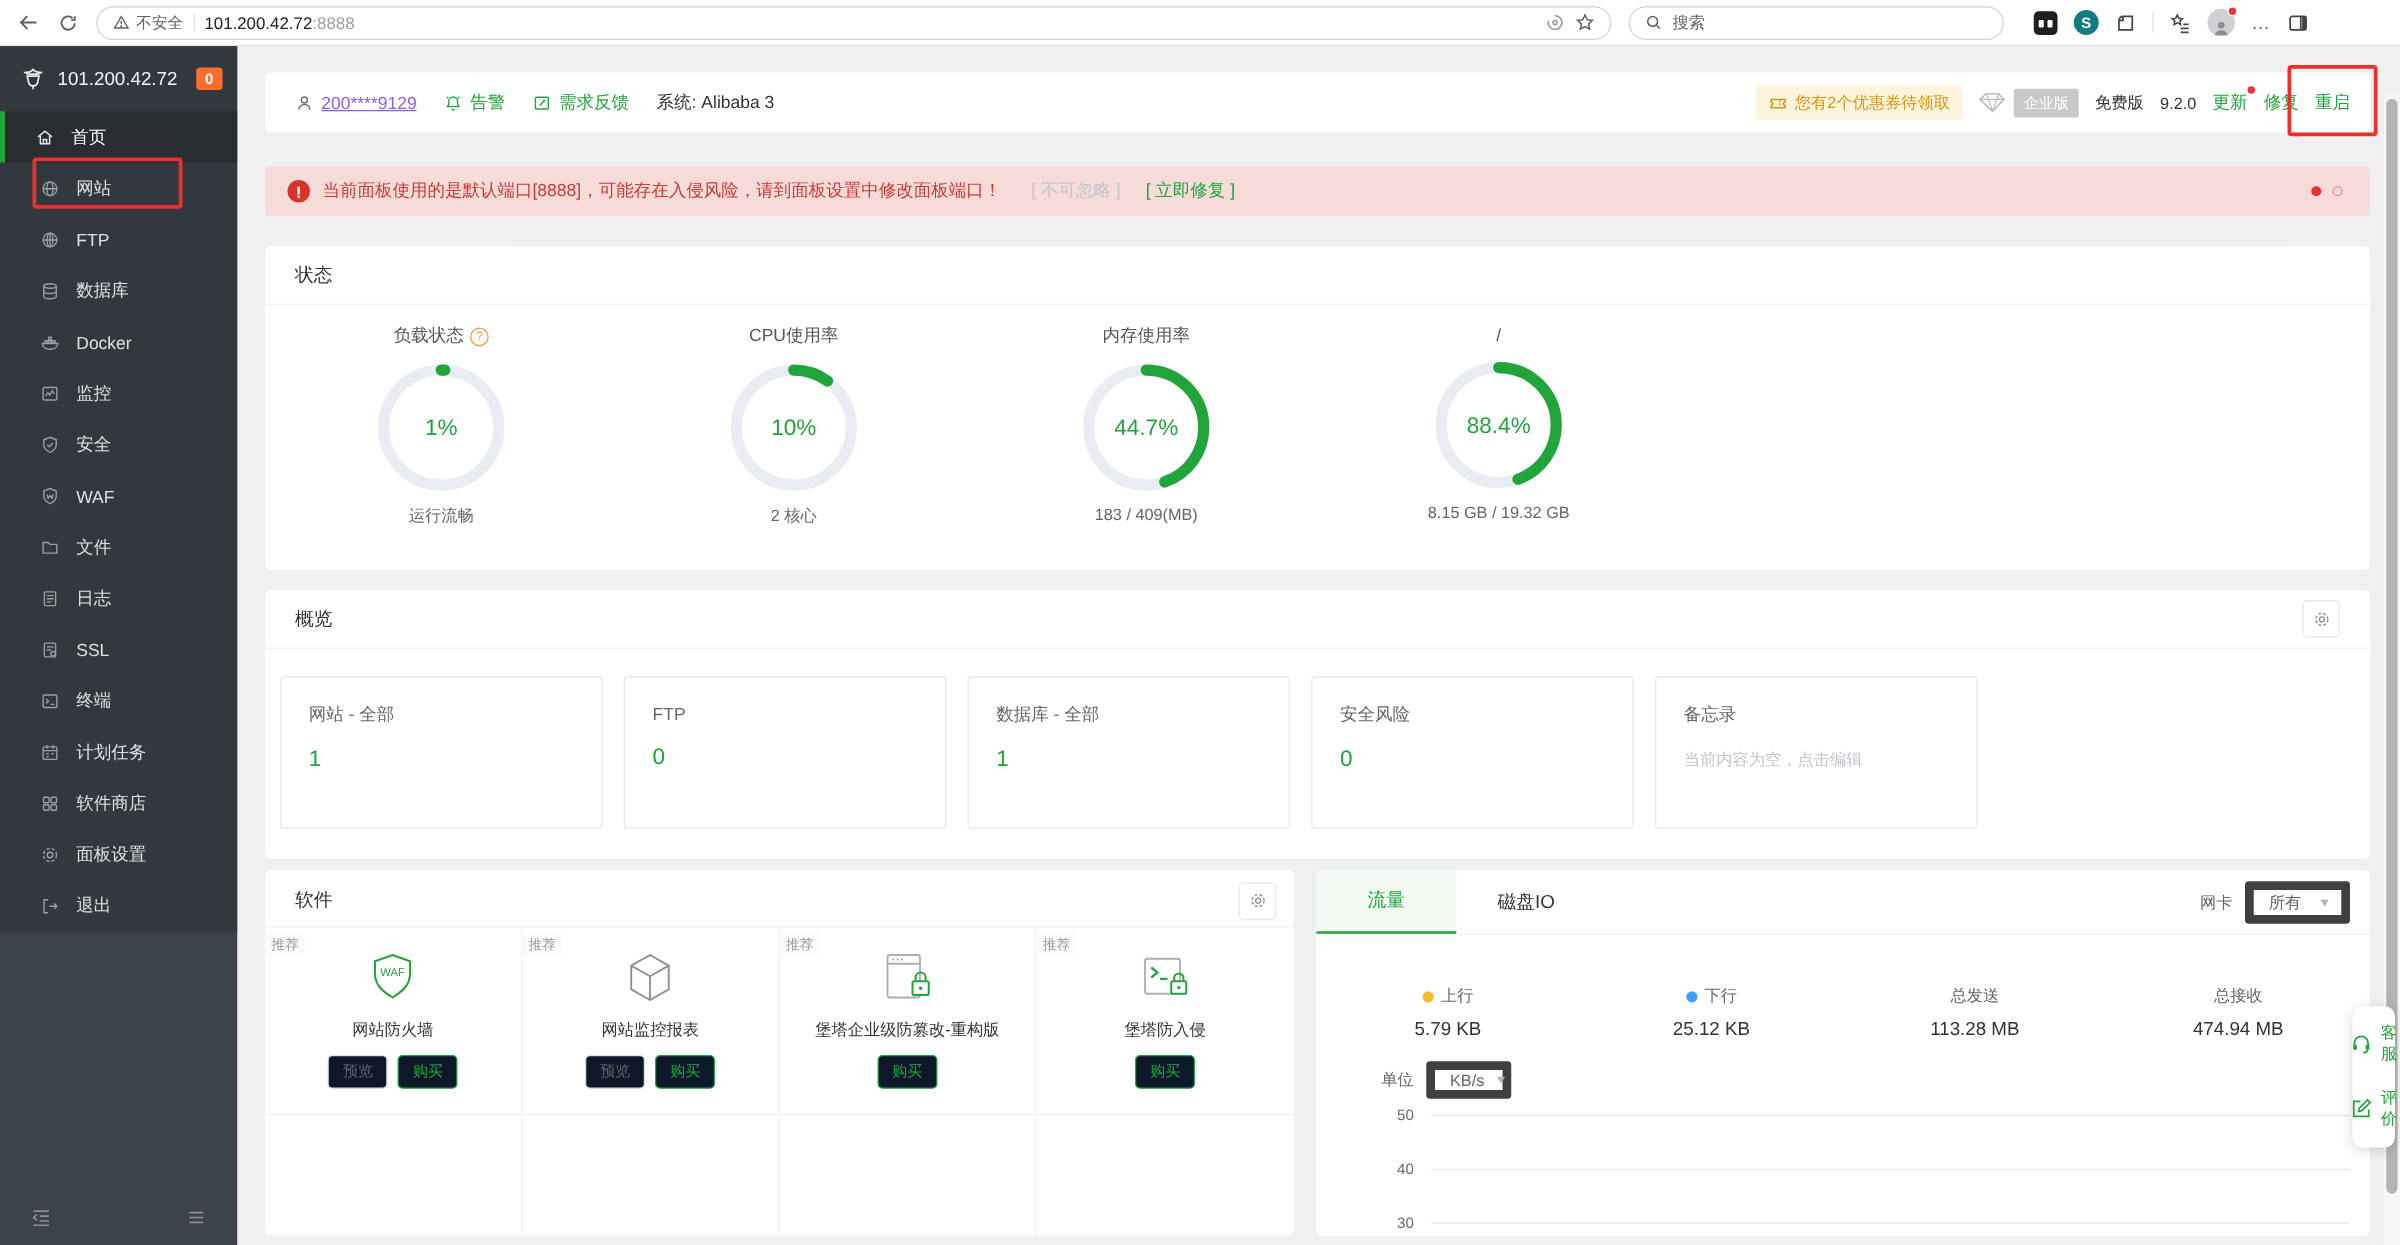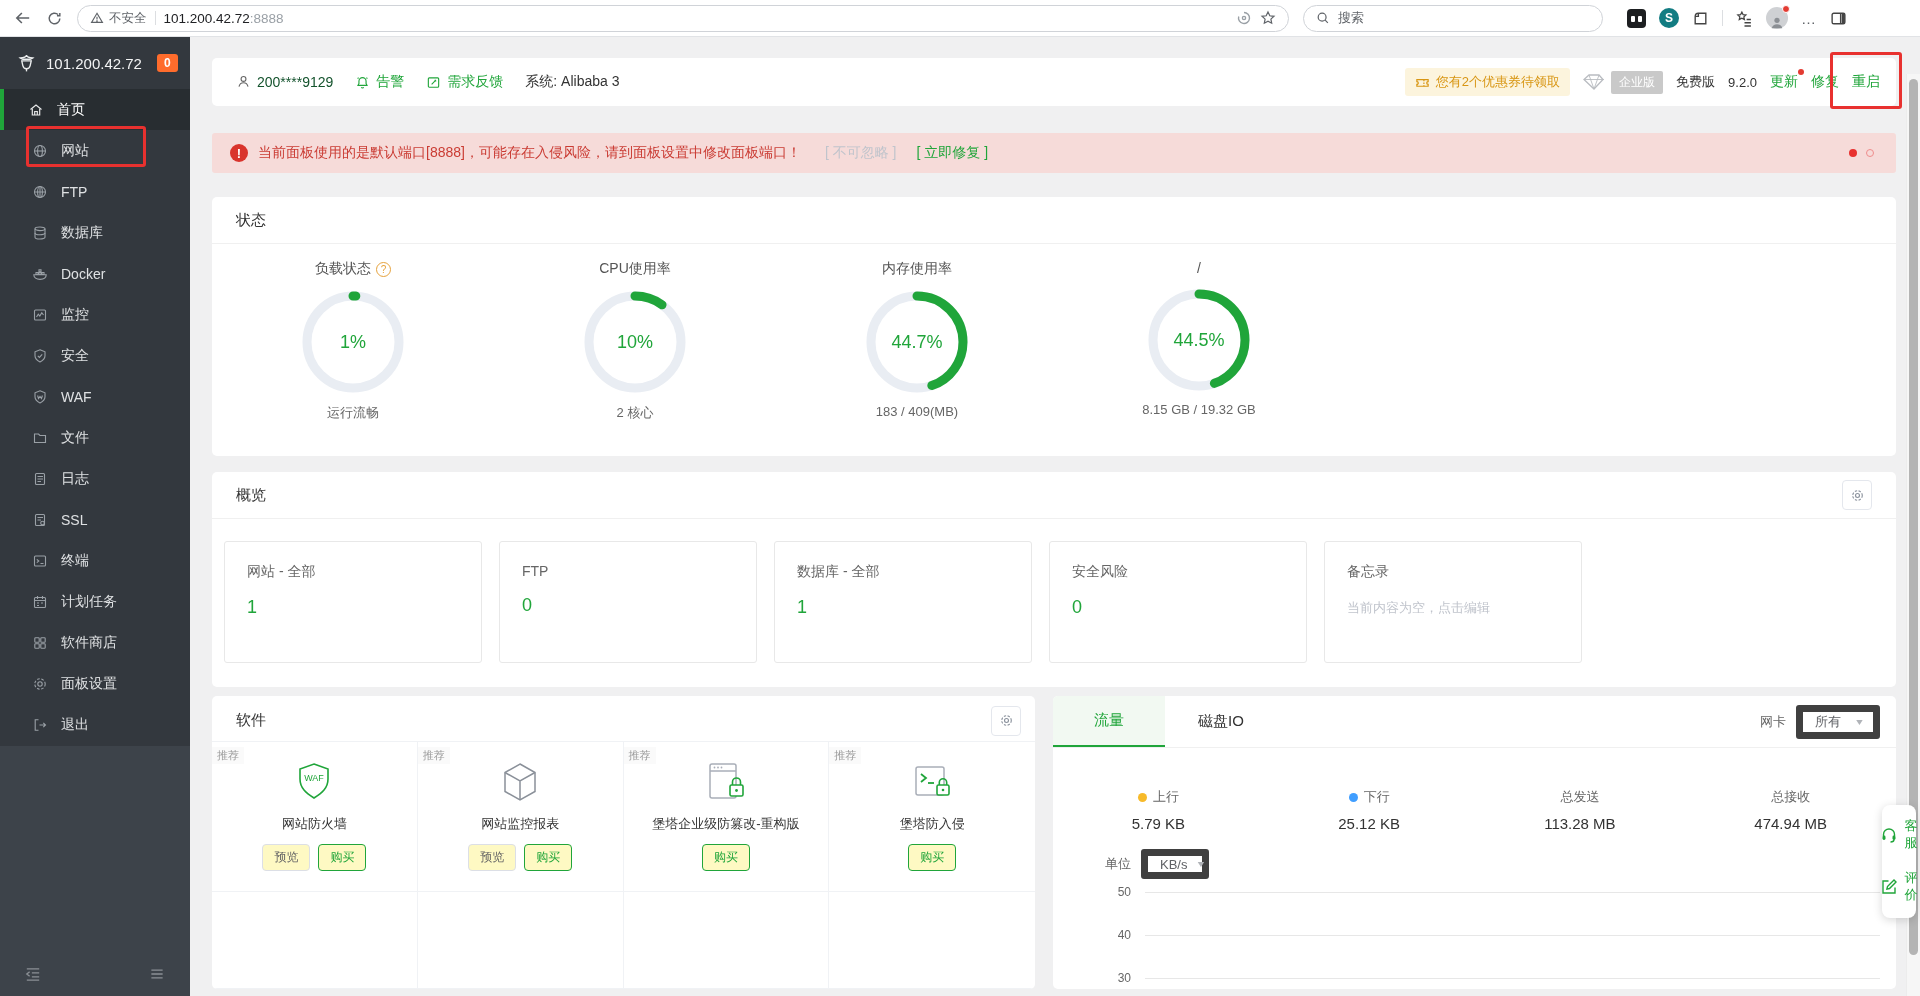--- a/index.html
+++ b/index.html
@@ -35,21 +35,21 @@
   .sitem{height:41px;display:flex;align-items:center;gap:13px;padding-left:28px;color:#dfe1e3;font-size:14px;cursor:pointer;border-left:4px solid transparent}
   .sitem .sico{width:16px;height:16px;color:#9aa0a6;flex:0 0 16px}
   .sitem.active{background:#282d31;border-left-color:#20a53a;color:#fff;padding-left:24px}
   .sitem.active .sico{color:#e6e7e8}
   .side-foot{position:absolute;bottom:0;left:0;right:0;height:44px;display:flex;align-items:center;justify-content:space-between;padding:0 24px;color:#8b9095}
   
   .main{position:absolute;left:190px;top:0;right:0;bottom:0;background:#f0f0f1;padding:21px 24px 0 22px;overflow:hidden}
   .card{background:#fff;border-radius:5px}
   .topbar{height:48px;display:flex;align-items:center;padding:0 16px 0 24px;font-size:14px}
   .tb-left{display:flex;align-items:center;gap:22px}
-  .tb-user{color:#14532d;display:flex;gap:6px;cursor:pointer}
+  .tb-user{color:#8b5cf6;display:flex;align-items:center;gap:6px;text-decoration:underline;cursor:pointer}
   .tb-link{color:#20a53a;display:flex;align-items:center;gap:6px;cursor:pointer}
   .tb-sys{color:#333}
   .tb-right{margin-left:auto;display:flex;align-items:center;gap:13px}
   .coupon{background:#fcf4dd;color:#d89614;font-size:13px;padding:5px 10px;border-radius:3px;display:flex;align-items:center;gap:6px;cursor:pointer}
   .ed-badge{background:#c9c9c9;color:#fff;font-size:12px;padding:3px 8px;border-radius:2px;margin-left:-7px}
   .ver,.free{color:#333;font-size:13px}
   .tb-green{color:#20a53a;cursor:pointer;position:relative}
   .tb-green .rdot{position:absolute;right:-6px;top:-4px;width:6px;height:6px;border-radius:50%;background:#e33b32}
   
   .alert{margin-top:27px;height:40px;background:#f6dbd9;border-radius:3px;display:flex;align-items:center;padding:0 18px;gap:10px}
@@ -82,21 +82,21 @@
   
   .bottom{display:flex;gap:18px;margin-top:9px}
   .soft-card{width:823px;height:293px;overflow:hidden}
   .soft-head{height:45px;display:flex;align-items:center;padding:4px 14px 0 24px;font-size:15px}
   .soft-grid{display:grid;grid-template-columns:repeat(4,1fr);grid-template-rows:150px 97px;border-top:1px solid #f0f2f5}
   .scell{border-right:1px solid #f0f2f5;border-bottom:1px solid #f0f2f5;position:relative;text-align:center;padding-top:16px}
   .scell:nth-child(4n){border-right:none}
   .rec-tag{position:absolute;left:0;top:5px;background:#fafafa;color:#9a9a9a;font-size:11px;padding:1px 5px}
   .sname{font-size:13px;color:#333;margin-top:9px}
   .sbtns{margin-top:11px;display:flex;justify-content:center;gap:8px}
-  .btn{font-size:12px;padding:4px 11px;border-radius:4px;background:#fef9c3;cursor:pointer}
+  .btn{font-size:12px;padding:4px 11px;border-radius:4px;background:#0f172a;cursor:pointer}
   .btn.preview{border:1px solid #dcdfe6;color:#666}
   .btn.buy{border:1px solid #20a53a;color:#20a53a}
   .sicon{height:48px;display:flex;align-items:center;justify-content:center}
   
   .traffic-card{flex:1;height:293px;overflow:hidden}
   .tr-head{height:52px;display:flex;align-items:stretch;border-bottom:1px solid #f0f0f0}
   .ttab{width:112px;display:flex;align-items:center;justify-content:center;font-size:15px;color:#333;cursor:pointer}
   .ttab.active{color:#20a53a;background:#f2f9f2;border-bottom:2px solid #20a53a}
   .nic{margin-left:auto;display:flex;align-items:center;gap:10px;padding-right:16px}
   .nic-label{font-size:13px;color:#666}
@@ -488,21 +488,21 @@
         </div>
         <div class="gauge">
           <div class="glabel">
               <span>/</span>
             </div>
           <div class="ringwrap">
             <svg width="110" height="110" viewBox="0 0 110 110">
                 <circle cx="55" cy="55" r="46" fill="none" stroke="#e9edf3" stroke-width="9"></circle>
                 <circle cx="55" cy="55" r="46" fill="none" stroke="#20a53a" stroke-width="9" stroke-linecap="round" transform="rotate(-90 55 55)" stroke-dasharray="128.61680323796614 289.02652413026095"></circle>
               </svg>
-            <span class="ringval">44.5%</span>
+            <span class="ringval">88.4%</span>
           </div>
           <div class="gsub">8.15 GB / 19.32 GB</div>
         </div>
       </div>
     </div>
 
     <div class="card overview-card">
       <div class="sect-head">
         <span>概览</span>
         <span class="gearbtn">

